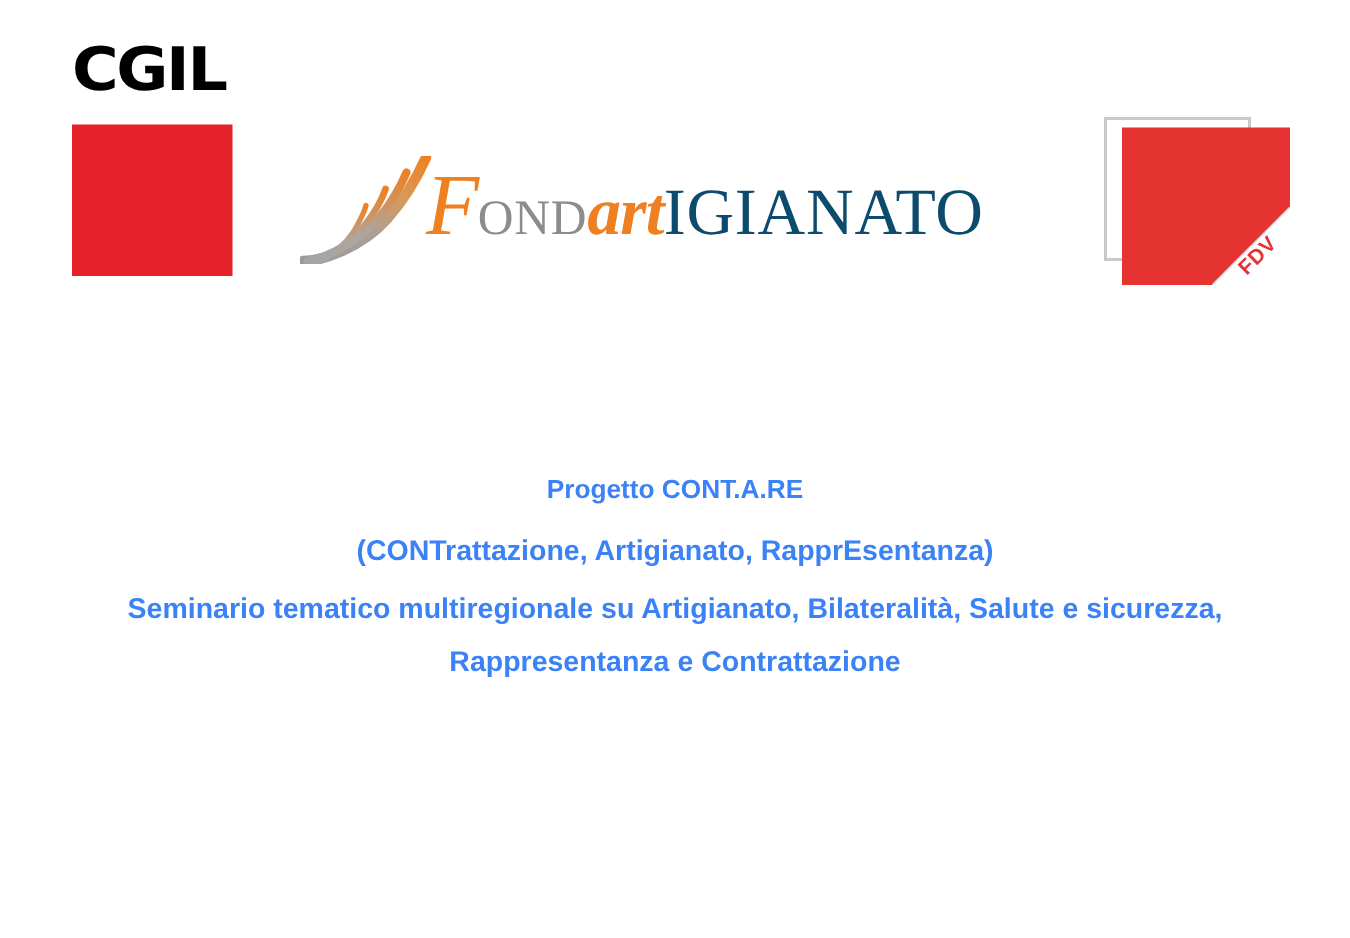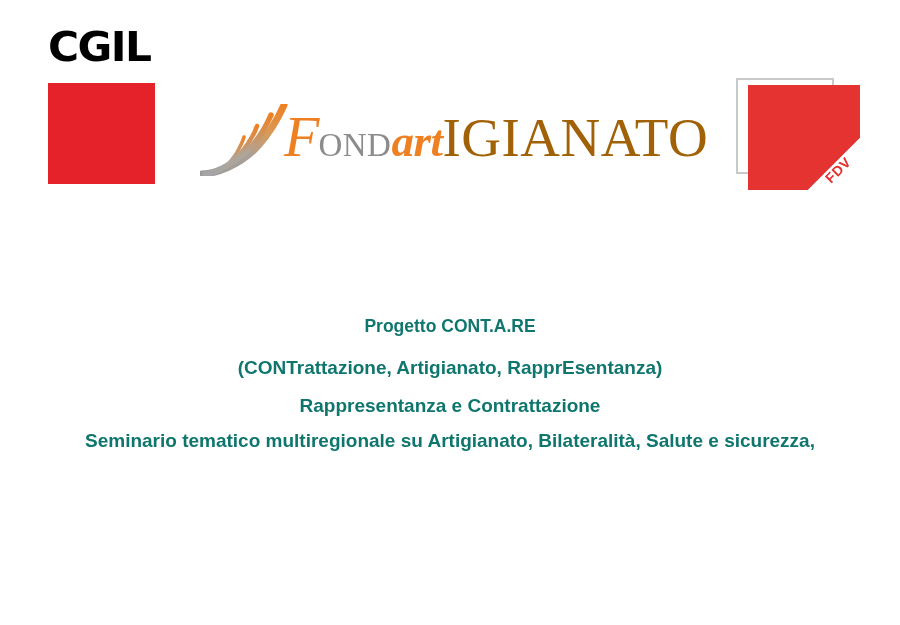--- a/index.html
+++ b/index.html
@@ -94,22 +94,22 @@
   .fa-art {
     font-family: "Liberation Serif", serif;
     font-style: italic;
     font-weight: 700;
     font-size: 45px;
     color: #ef8022;
     letter-spacing: -0.5px;
   }
   .fa-igianato {
     font-family: "Liberation Serif", serif;
-    font-size: 55px;
-    color: #a16207;
+    font-size: 44px;
+    color: #0c4a6e;
     letter-spacing: 0.5px;
   }
 
   
   .fdv-logo {
     position: absolute;
     left: 736px;
     top: 56px;
     width: 128px;
     height: 136px;
@@ -182,21 +182,21 @@
     position: absolute;
     left: 0px;
     top: 305px;
     width: 900px;
     text-align: center;
     color: #e02b2b;
   }
   .title-line {
     font-family: "Liberation Sans", sans-serif;
     font-weight: 700;
-    color: #0f766e;
+    color: #3b82f6;
   }
   .title-line-1 {
     font-size: 17.5px;
     line-height: 42px;
   }
   .title-line-2 {
     font-size: 19px;
     line-height: 42px;
   }
   .title-line-3 {
@@ -249,17 +249,17 @@
     <svg class="fdv-fold" viewBox="0 0 52 52">
       <polygon points="52,0 52,52 0,52" fill="#ffffff"></polygon>
       <polyline points="52,0 0,52" fill="none" stroke="#d8d8d8" stroke-width="1"></polyline>
     </svg>
     <div class="fdv-fold-text">FDV</div>
   </div>
 
   <div class="title-block">
     <div class="title-line title-line-1">Progetto CONT.A.RE</div>
     <div class="title-line title-line-2">(CONTrattazione, Artigianato, RapprEsentanza)</div>
+    <div class="title-line title-line-3">Seminario tematico multiregionale su Artigianato, Bilateralità, Salute e sicurezza,</div>
     <div class="title-line title-line-4">Rappresentanza e Contrattazione</div>
-    <div class="title-line title-line-3">Seminario tematico multiregionale su Artigianato, Bilateralità, Salute e sicurezza,</div>
   </div>
 
 </div>
 
 </body></html>

